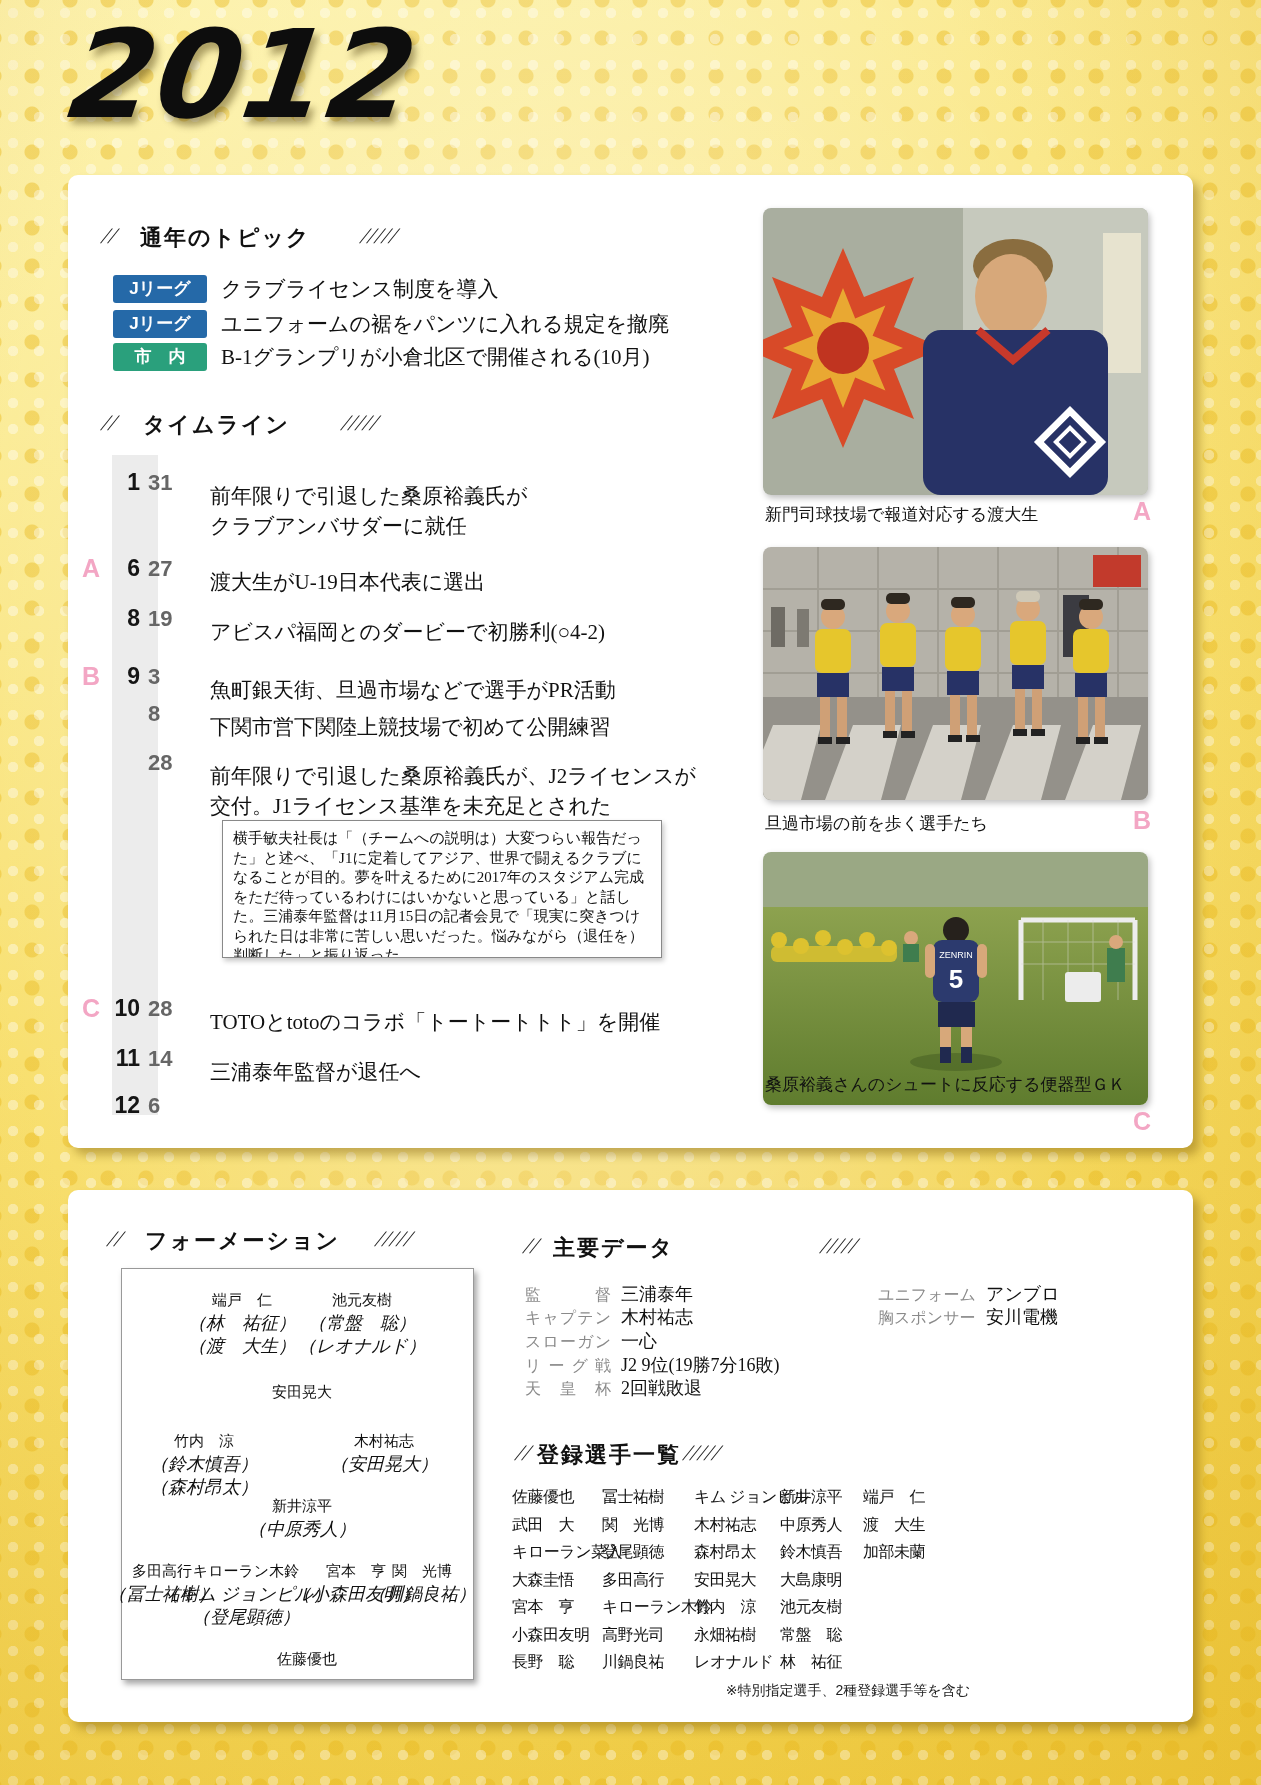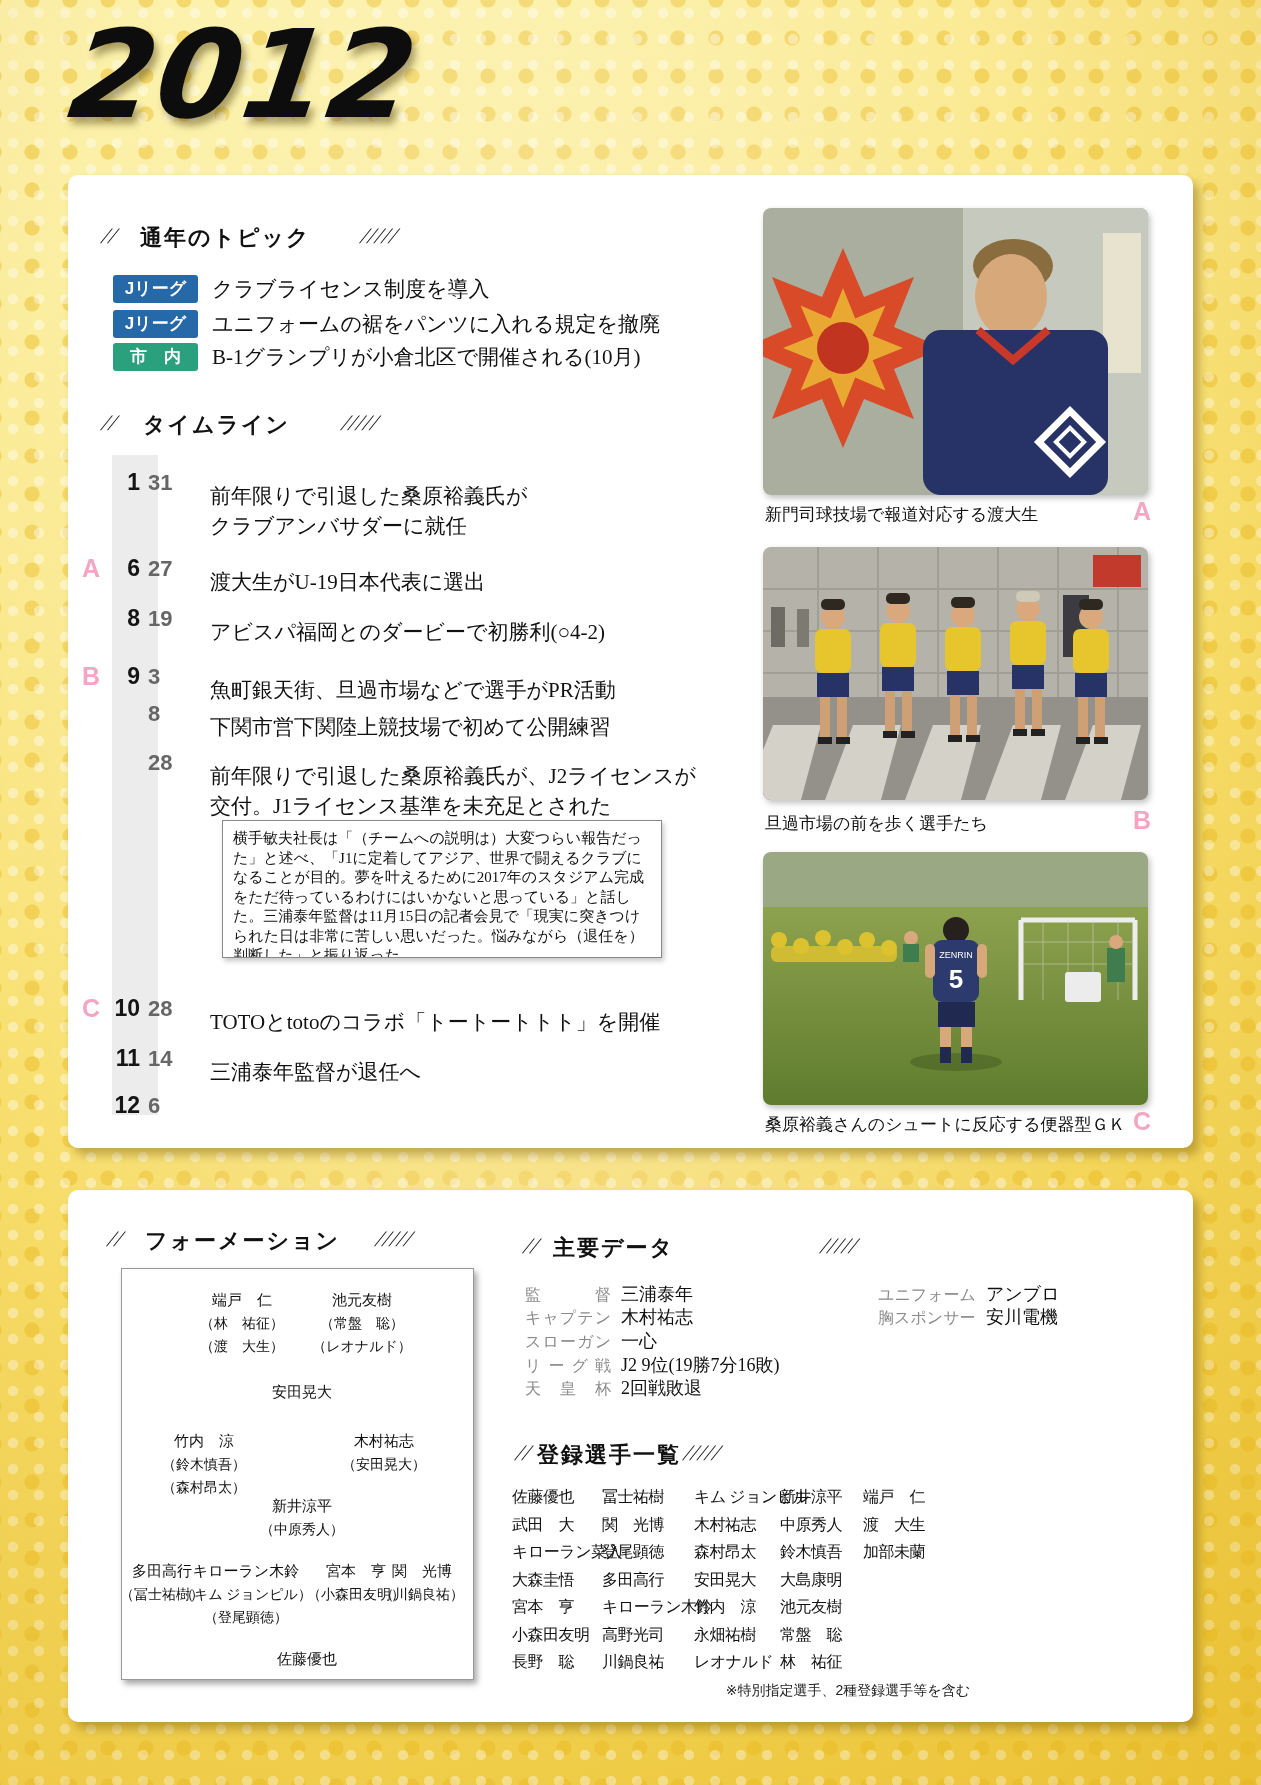--- a/index.html
+++ b/index.html
@@ -30,21 +30,21 @@
   .p2{top:1190px;height:532px;}
 
   
   .h{position:absolute;height:30px;font-size:22px;font-weight:600;letter-spacing:2px;white-space:nowrap;color:#111;}
   .h .pre,.h .post{position:absolute;top:0;font-style:italic;font-weight:400;letter-spacing:1px;transform:skewX(-16deg);color:#222;}
   .h .pre{left:0;}
   .h .lab{position:absolute;top:0;}
 
   
   .topic{position:absolute;left:45px;height:28px;white-space:nowrap;}
-  .tag{display:inline-block;vertical-align:top;width:85px;height:28px;line-height:28px;border-radius:3px;
+  .tag{display:inline-block;vertical-align:top;width:94px;height:28px;line-height:28px;border-radius:3px;
     text-align:center;color:#fff;font-family:"Liberation Sans","DejaVu Sans",sans-serif;
     font-size:17px;font-weight:bold;}
   .tag-j{background:#2569a8;}
   .tag-c{background:#2aa07c;}
   .ttext{display:inline-block;vertical-align:top;margin-left:10px;font-size:21px;line-height:28px;color:#111;}
 
   
   .band{position:absolute;left:44px;top:280px;width:46px;height:660px;background:#ececec;}
   .tl{position:absolute;left:0;width:660px;height:34px;}
   .tl .mk{position:absolute;left:14px;top:1px;width:26px;font-family:"Liberation Sans","DejaVu Sans",sans-serif;
@@ -66,21 +66,21 @@
   .cap{position:absolute;left:697px;font-family:"Liberation Sans","DejaVu Sans",sans-serif;
     font-size:17px;color:#111;white-space:nowrap;}
   .pmk{position:absolute;left:1065px;font-family:"Liberation Sans","DejaVu Sans",sans-serif;
     font-size:25px;font-weight:800;color:#f3a6c4;}
 
   
   .fbox{position:absolute;left:53px;top:78px;width:351px;height:410px;background:#fff;
     border:1px solid #999;box-shadow:3px 4px 6px rgba(0,0,0,.35);}
   .fc{position:absolute;transform:translateX(-50%);text-align:center;white-space:nowrap;
     font-size:15px;line-height:23px;color:#111;}
-  .fc .sb{font-size:14px;}
+  .fc .sb{font-size:18px;font-style:italic;}
 
   
   .md{position:absolute;left:457px;white-space:nowrap;}
   .md2{position:absolute;left:810px;white-space:nowrap;}
   .mdl{display:inline-block;width:86px;text-align:justify;text-align-last:justify;
     font-family:"Liberation Sans","DejaVu Sans",sans-serif;font-size:16px;color:#8a8a8a;vertical-align:baseline;}
   .mdl2{display:inline-block;width:98px;font-family:"Liberation Sans","DejaVu Sans",sans-serif;
     font-size:16px;color:#8a8a8a;vertical-align:baseline;}
   .mdv{display:inline-block;margin-left:10px;font-size:18px;color:#111;}
 
@@ -353,21 +353,21 @@
           <text x="193" y="106" text-anchor="middle" font-family="sans-serif" font-size="9" fill="#fff">ZENRIN</text>
           <text x="193" y="136" text-anchor="middle" font-family="sans-serif" font-weight="bold" font-size="26" fill="#fff">5</text>
           <rect x="175" y="150" width="37" height="25" fill="#20294f"></rect>
           <rect x="177" y="175" width="11" height="22" fill="#d7a87a"></rect>
             <rect x="198" y="175" width="11" height="22" fill="#d7a87a"></rect>
           <rect x="177" y="195" width="11" height="16" fill="#20294f"></rect>
             <rect x="198" y="195" width="11" height="16" fill="#20294f"></rect>
         </g>
       </svg>
     </figure>
-    <div class="cap" style="top:938px">桑原裕義さんのシュートに反応する便器型ＧＫ</div>
+    <div class="cap" style="top:898px">桑原裕義さんのシュートに反応する便器型ＧＫ</div>
     <div class="pmk" style="top:932px">C</div>
 
   </section>
 
   <section class="panel p2">
 
     <div class="h" style="left:41px;top:36px">
       <span class="pre">//</span>
       <span class="lab" style="left:36px">フォーメーション</span>
       <span class="post" style="left:268px">/////</span>

